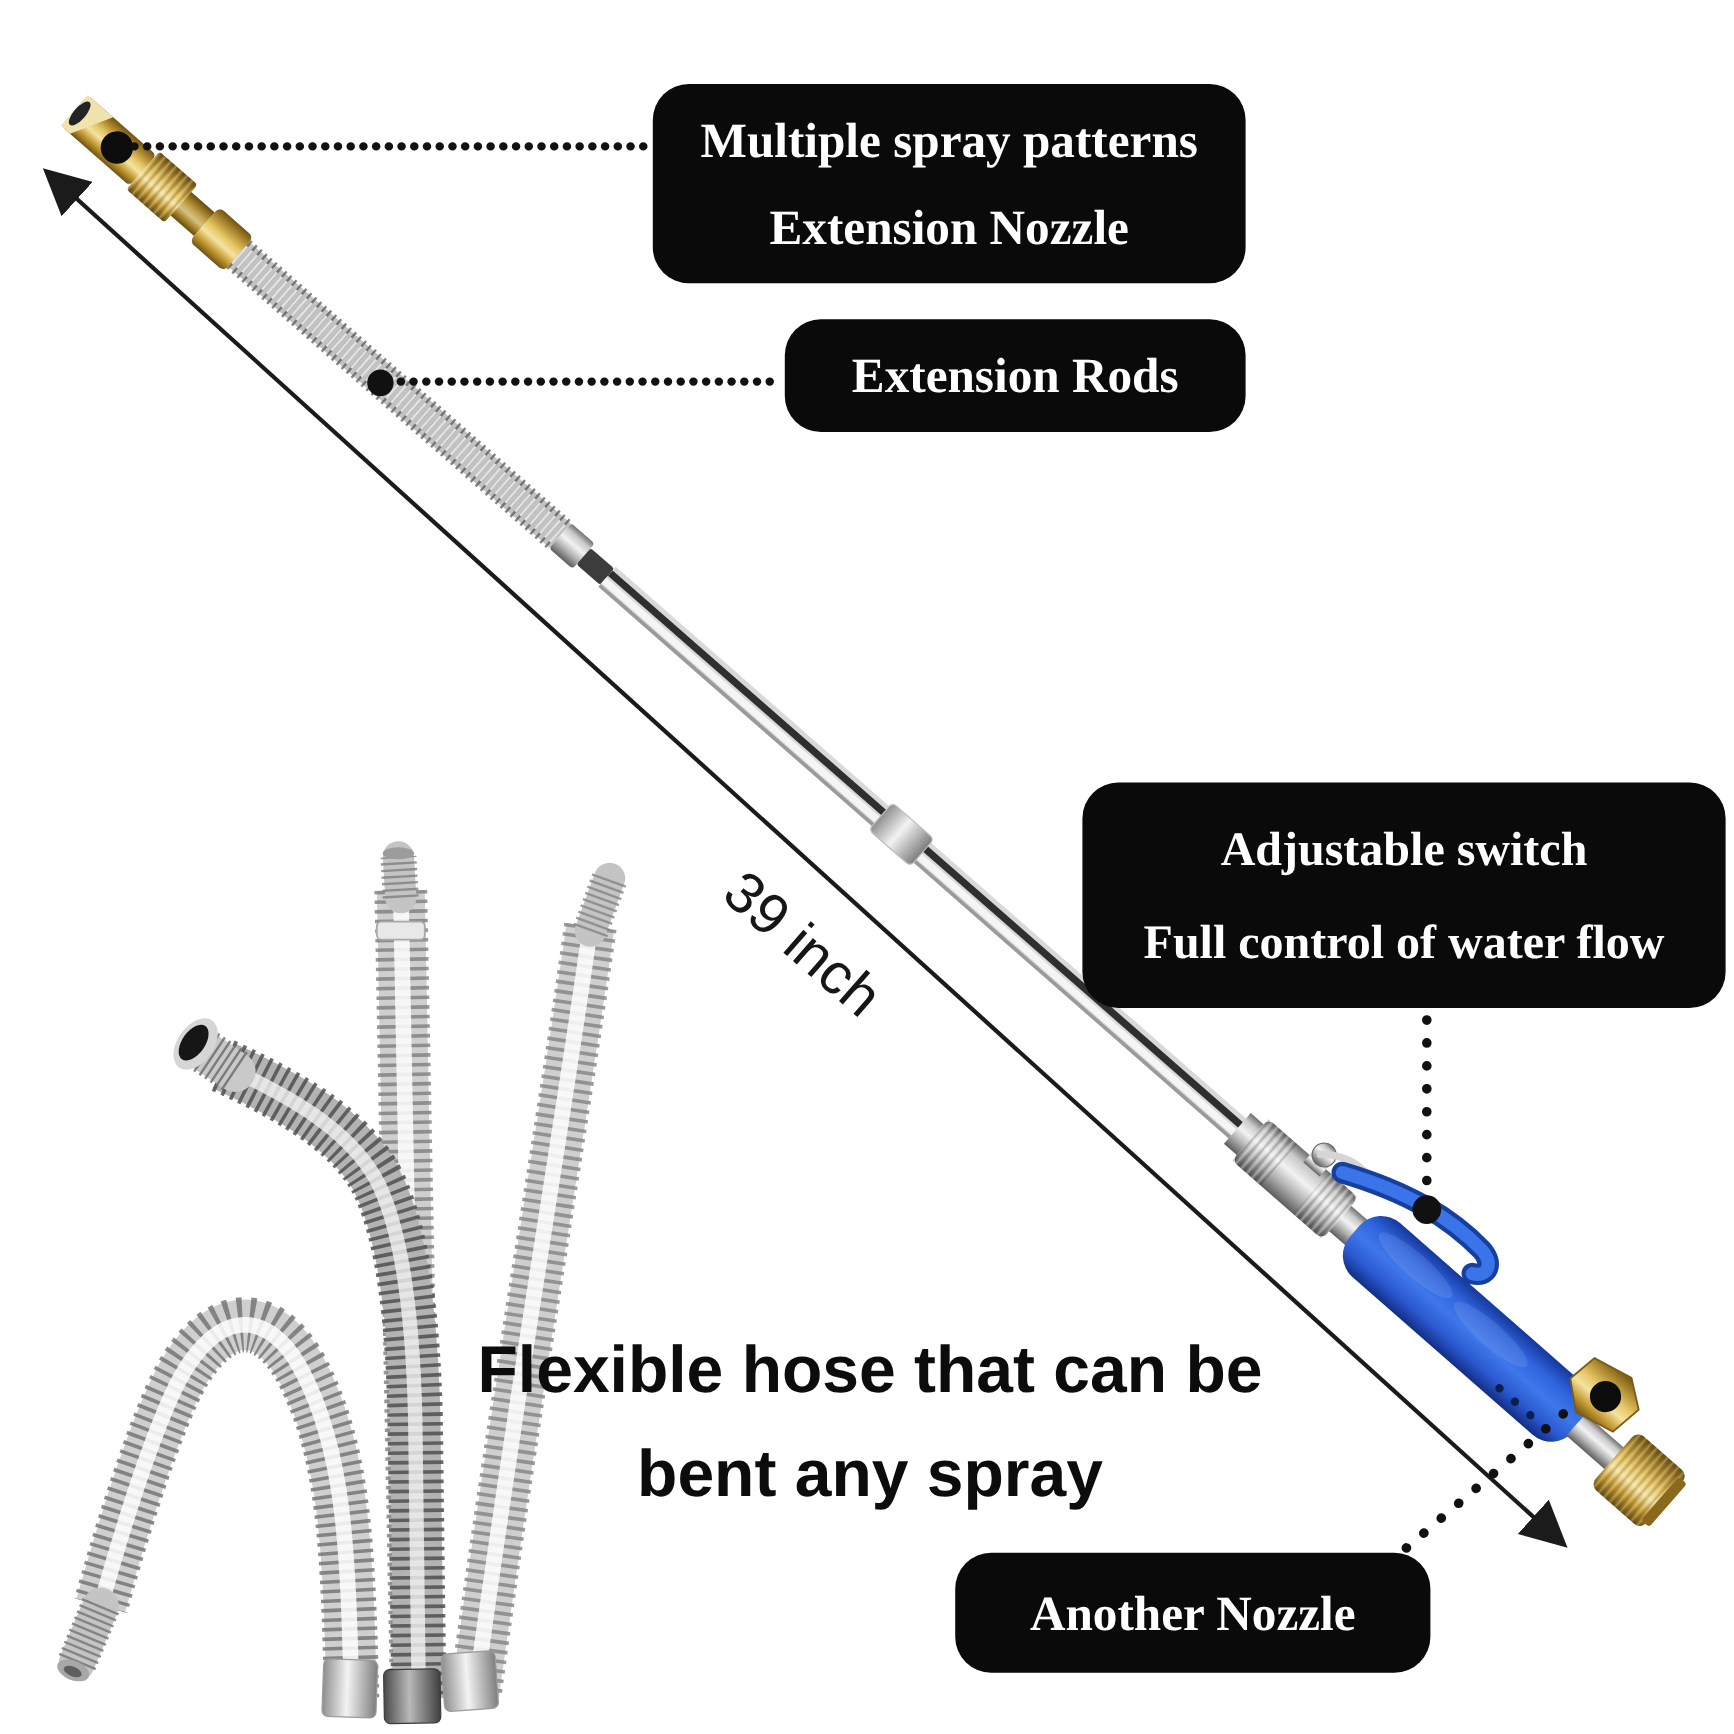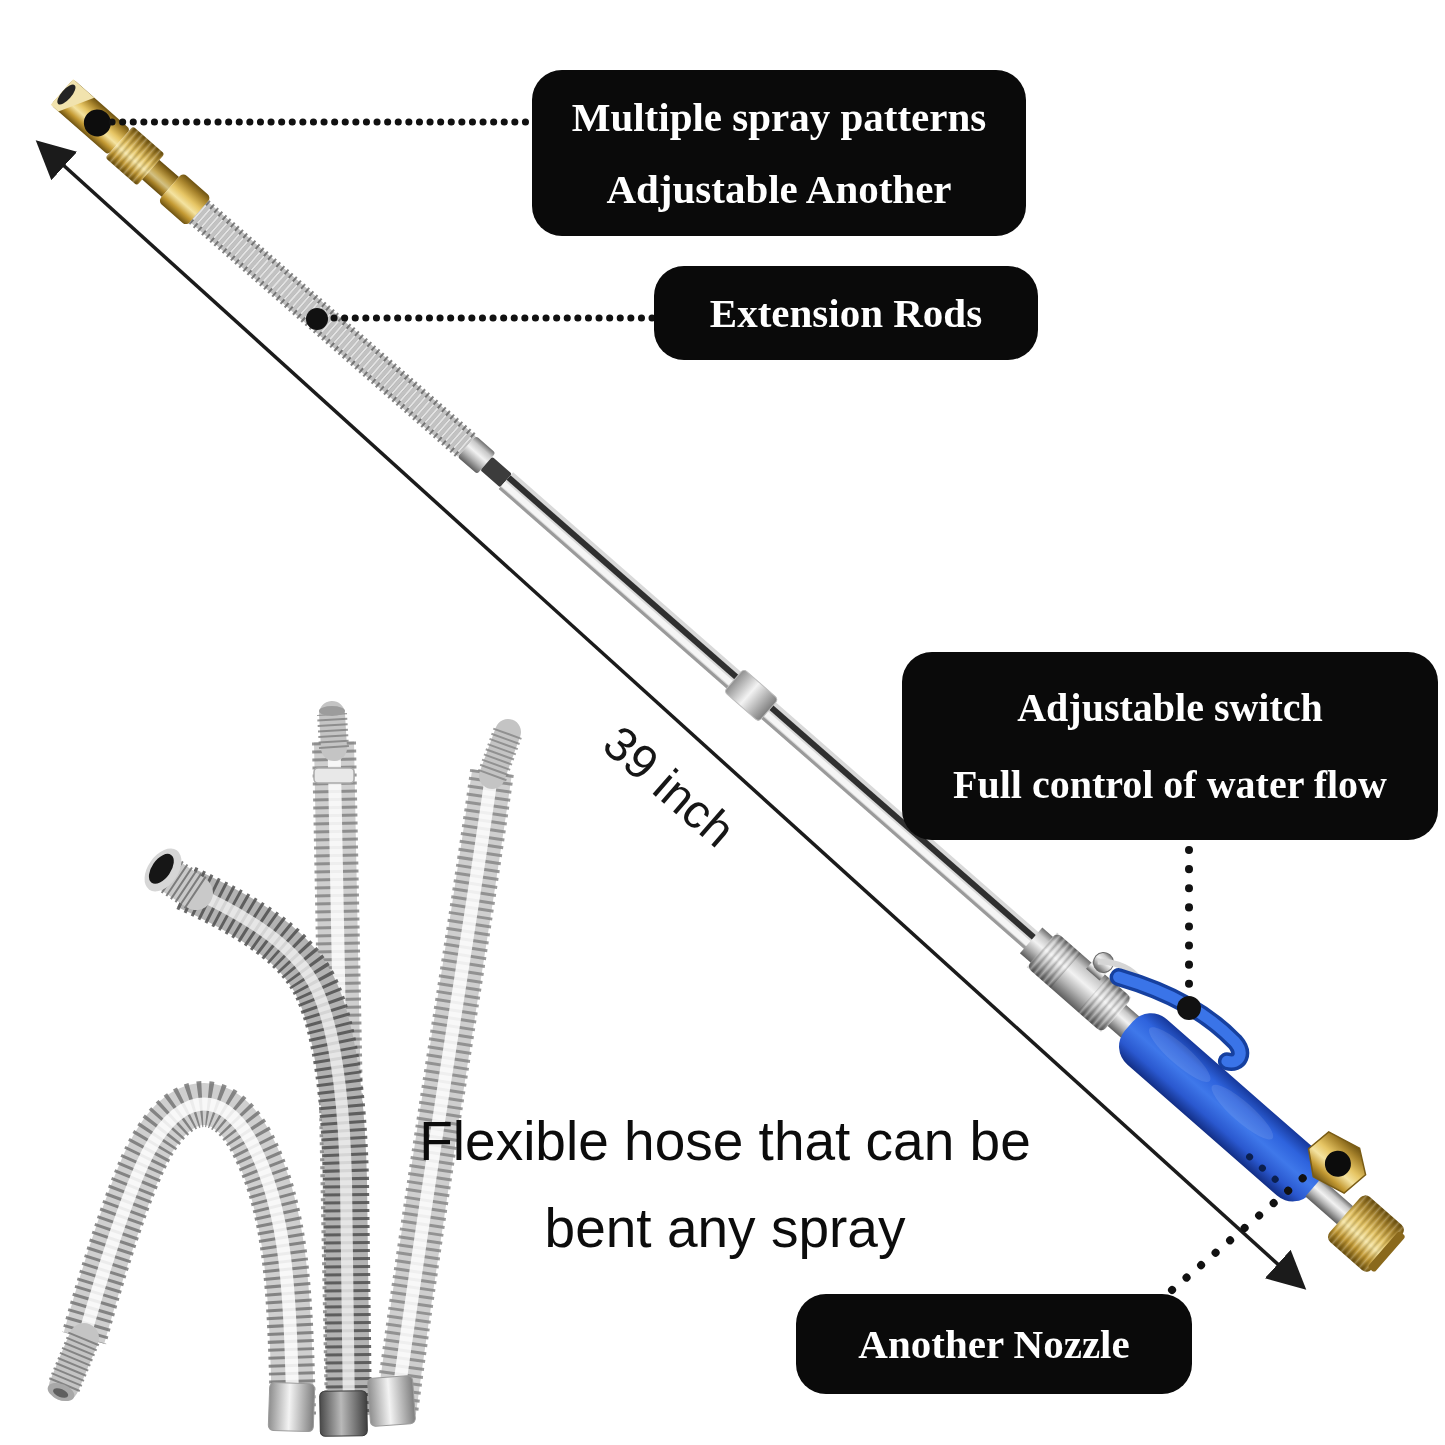--- a/index.html
+++ b/index.html
@@ -4,26 +4,26 @@
 <style>
   html,body{margin:0;padding:0;background:#ffffff;}
   #canvas{position:relative;width:1445px;height:1445px;background:#ffffff;overflow:hidden;
           font-family:"Liberation Sans",sans-serif;}
   #art{position:absolute;left:0;top:0;}
   .callout{position:absolute;background:#0a0a0a;color:#ffffff;border-radius:30px;
            display:flex;flex-direction:column;align-items:center;justify-content:center;
            font-family:"Liberation Serif",serif;font-weight:bold;text-align:center;
            white-space:nowrap;}
   .callout .ln{display:block;}
-  #callout-nozzle{left:532px;top:70px;width:494px;height:166px;font-size:41px;line-height:72px;}
+  #callout-nozzle{left:544px;top:70px;width:494px;height:166px;font-size:41px;line-height:72px;}
   #callout-extension{left:654px;top:266px;width:384px;height:94px;font-size:41px;}
   #callout-switch{left:902px;top:652px;width:536px;height:188px;font-size:40px;line-height:77px;}
   #callout-another{left:796px;top:1294px;width:396px;height:100px;font-size:41px;}
   #hose-caption{position:absolute;left:358px;top:1098px;width:734px;text-align:center;
-                color:#0c0c0c;font-size:55px;line-height:87px;font-weight:normal;
+                color:#0c0c0c;font-size:55px;line-height:87px;font-weight:bold;
                 font-family:"Liberation Sans",sans-serif;}
 </style>
 </head>
 <body>
 
 <div id="canvas">
 
 <svg id="art" width="1445" height="1445" viewBox="0 0 1445 1445">
   <defs>
     <linearGradient id="brass" x1="0" y1="0" x2="0" y2="1">
@@ -201,21 +201,21 @@
     <circle cx="317" cy="319" r="11" stroke="none"></circle>
     <line x1="334" y1="318" x2="652" y2="318" stroke-width="7" stroke-dasharray="0.1 10.5" stroke-linecap="round"></line>
     <line x1="1189" y1="850" x2="1189" y2="996" stroke-width="8" stroke-dasharray="0.1 19" stroke-linecap="round"></line>
     <circle cx="1189" cy="1008" r="12" stroke="none"></circle>
     <line x1="1172" y1="1290" x2="1310" y2="1172" stroke-width="8" stroke-dasharray="0.1 19" stroke-linecap="round"></line>
   </g>
 </svg>
 
 <div class="callout" id="callout-nozzle">
   <span class="ln">Multiple spray patterns</span>
-  <span class="ln">Adjustable Another</span>
+  <span class="ln">Extension Nozzle</span>
 </div>
 
 <div class="callout" id="callout-extension">
   <span class="ln">Extension Rods</span>
 </div>
 
 <div class="callout" id="callout-switch">
   <span class="ln">Adjustable switch</span>
   <span class="ln">Full control of water flow</span>
 </div>

